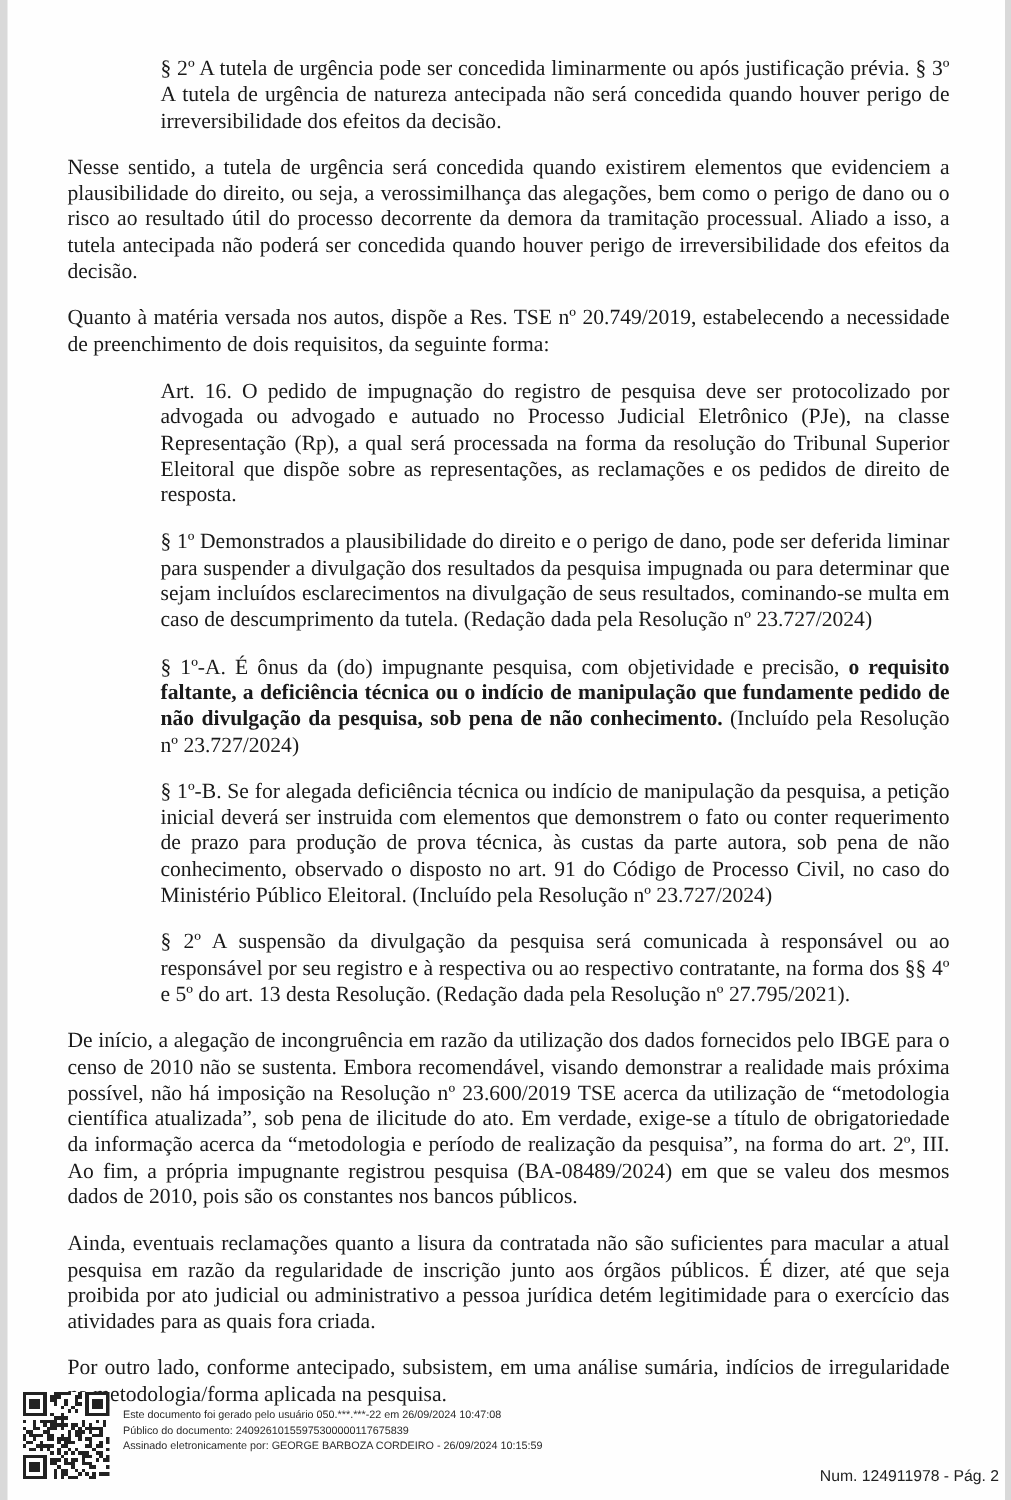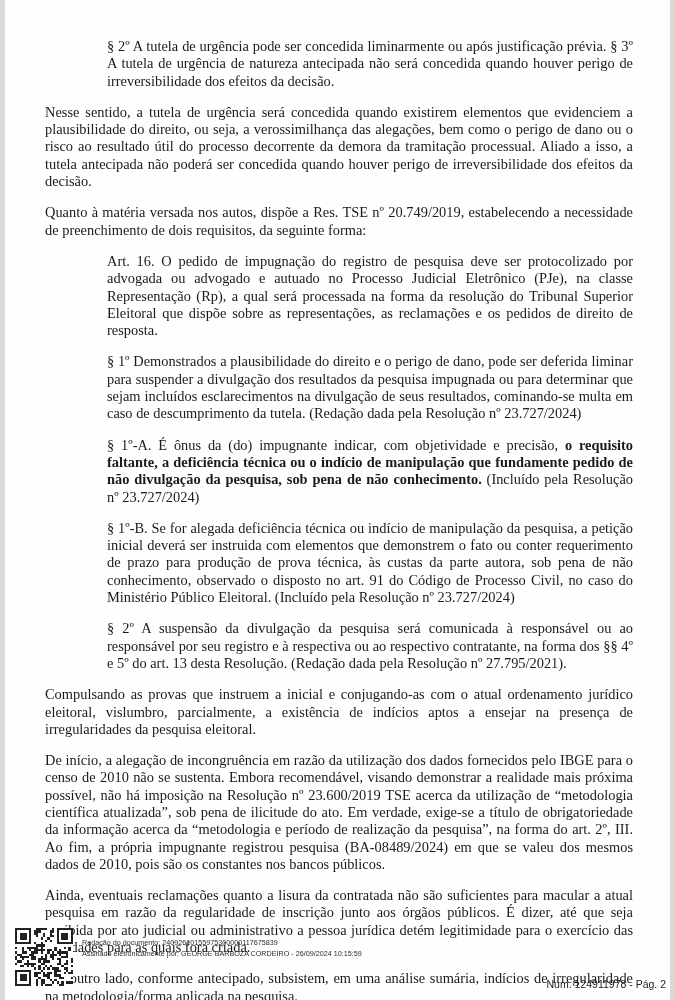--- a/index.html
+++ b/index.html
@@ -40,24 +40,23 @@
 </head>
 <body>
 
 <div class="page">
   <div class="content" id="content">
       <p class="p q"><span>§ 2º A tutela de urgência pode ser concedida liminarmente ou após justificação prévia. § 3º A tutela de urgência de natureza antecipada não será concedida quando houver perigo de irreversibilidade dos efeitos da decisão.</span></p>
       <p class="p"><span>Nesse sentido, a tutela de urgência será concedida quando existirem elementos que evidenciem a plausibilidade do direito, ou seja, a verossimilhança das alegações, bem como o perigo de dano ou o risco ao resultado útil do processo decorrente da demora da tramitação processual. Aliado a isso, a tutela antecipada não poderá ser concedida quando houver perigo de irreversibilidade dos efeitos da decisão.</span></p>
       <p class="p"><span>Quanto à matéria versada nos autos, dispõe a Res. TSE nº 20.749/2019, estabelecendo a necessidade de preenchimento de dois requisitos, da seguinte forma:</span></p>
       <p class="p q"><span>Art. 16. O pedido de impugnação do registro de pesquisa deve ser protocolizado por advogada ou advogado e autuado no Processo Judicial Eletrônico (PJe), na classe Representação (Rp), a qual será processada na forma da resolução do Tribunal Superior Eleitoral que dispõe sobre as representações, as reclamações e os pedidos de direito de resposta.</span></p>
       <p class="p q"><span>§ 1º Demonstrados a plausibilidade do direito e o perigo de dano, pode ser deferida liminar para suspender a divulgação dos resultados da pesquisa impugnada ou para determinar que sejam incluídos esclarecimentos na divulgação de seus resultados, cominando-se multa em caso de descumprimento da tutela. (Redação dada pela Resolução nº 23.727/2024)</span></p>
-      <p class="p q"><span>§ 1º-A. É ônus da (do) impugnante indicar, com objetividade e precisão, </span><b>o requisito faltante, a deficiência técnica ou o indício de manipulação que fundamente pedido de não divulgação da pesquisa, sob pena de não conhecimento.</b><span> (Incluído pela Resolução nº 23.727/2024)</span></p>
+      <p class="p q"><span>§ 1º-A. É ônus da (do) impugnante pesquisa, com objetividade e precisão, </span><b>o requisito faltante, a deficiência técnica ou o indício de manipulação que fundamente pedido de não divulgação da pesquisa, sob pena de não conhecimento.</b><span> (Incluído pela Resolução nº 23.727/2024)</span></p>
       <p class="p q"><span>§ 1º-B. Se for alegada deficiência técnica ou indício de manipulação da pesquisa, a petição inicial deverá ser instruida com elementos que demonstrem o fato ou conter requerimento de prazo para produção de prova técnica, às custas da parte autora, sob pena de não conhecimento, observado o disposto no art. 91 do Código de Processo Civil, no caso do Ministério Público Eleitoral. (Incluído pela Resolução nº 23.727/2024)</span></p>
       <p class="p q"><span>§ 2º A suspensão da divulgação da pesquisa será comunicada à responsável ou ao responsável por seu registro e à respectiva ou ao respectivo contratante, na forma dos §§ 4º e 5º do art. 13 desta Resolução. (Redação dada pela Resolução nº 27.795/2021).</span></p>
-      <p class="p"><span>Compulsando as provas que instruem a inicial e conjugando-as com o atual ordenamento jurídico eleitoral, vislumbro, parcialmente, a existência de indícios aptos a ensejar na presença de irregularidades da pesquisa eleitoral.</span></p>
       <p class="p"><span>De início, a alegação de incongruência em razão da utilização dos dados fornecidos pelo IBGE para o censo de 2010 não se sustenta.  Embora recomendável, visando demonstrar a realidade mais próxima possível, não há imposição na Resolução nº 23.600/2019 TSE acerca da utilização de “metodologia científica atualizada”, sob pena de ilicitude do ato. Em verdade, exige-se a título de obrigatoriedade da informação acerca da “metodologia e período de realização da pesquisa”, na forma do art. 2º, III. Ao fim, a própria impugnante registrou pesquisa (BA-08489/2024) em que se valeu dos mesmos dados de 2010, pois são os constantes nos bancos públicos.</span></p>
       <p class="p"><span>Ainda, eventuais reclamações quanto a lisura da contratada não são suficientes para macular a atual pesquisa em razão da regularidade de inscrição junto aos órgãos públicos. É dizer, até que seja proibida por ato judicial ou administrativo a pessoa jurídica detém legitimidade para o exercício das atividades para as quais fora criada.</span></p>
       <p class="p"><span>Por outro lado, conforme antecipado, subsistem, em uma análise sumária, indícios de irregularidade na metodologia/forma aplicada na pesquisa.</span></p>
     </div>
 
   <div class="footer">
     <div class="qr">
       <svg id="qr" viewBox="0 0 25 25" shape-rendering="crispEdges">
           <rect x="0" y="0" width="1" height="1" fill="#222"></rect>
           <rect x="0" y="1" width="1" height="1" fill="#222"></rect>
@@ -346,18 +345,19 @@
           <rect x="24" y="13" width="1" height="1" fill="#222"></rect>
           <rect x="24" y="14" width="1" height="1" fill="#222"></rect>
           <rect x="24" y="16" width="1" height="1" fill="#222"></rect>
           <rect x="24" y="18" width="1" height="1" fill="#222"></rect>
           <rect x="24" y="19" width="1" height="1" fill="#222"></rect>
           <rect x="24" y="21" width="1" height="1" fill="#222"></rect>
           <rect x="24" y="23" width="1" height="1" fill="#222"></rect>
         </svg>
     </div>
     <div class="meta">
-      <div>Redação do documento: 24092610155975300000117675839</div>
+      <div>Este documento foi gerado pelo usuário 050.***.***-22 em 26/09/2024 10:47:08</div>
+      <div>Público do documento: 24092610155975300000117675839</div>
       <div>Assinado eletronicamente por: GEORGE BARBOZA CORDEIRO - 26/09/2024 10:15:59</div>
     </div>
     <div class="pagenum">Num. 124911978 - Pág. 2</div>
   </div>
 </div>
 
 </body></html>

